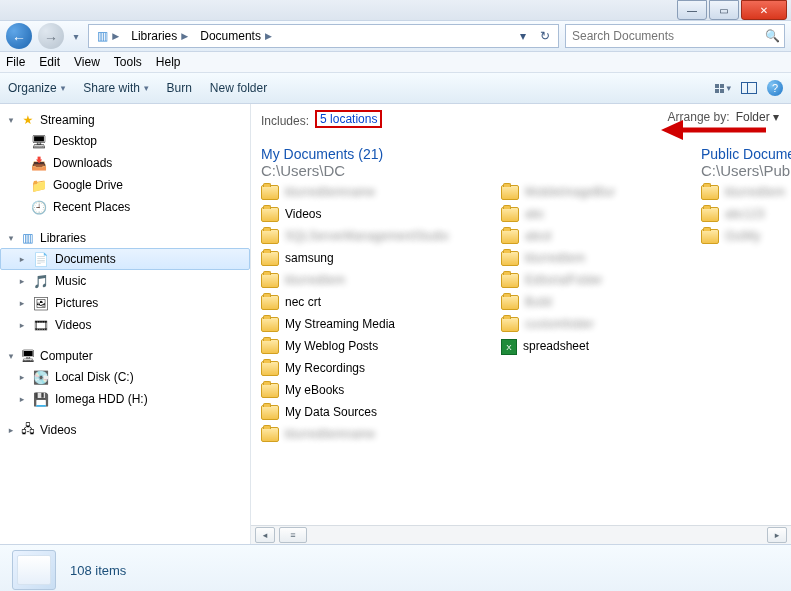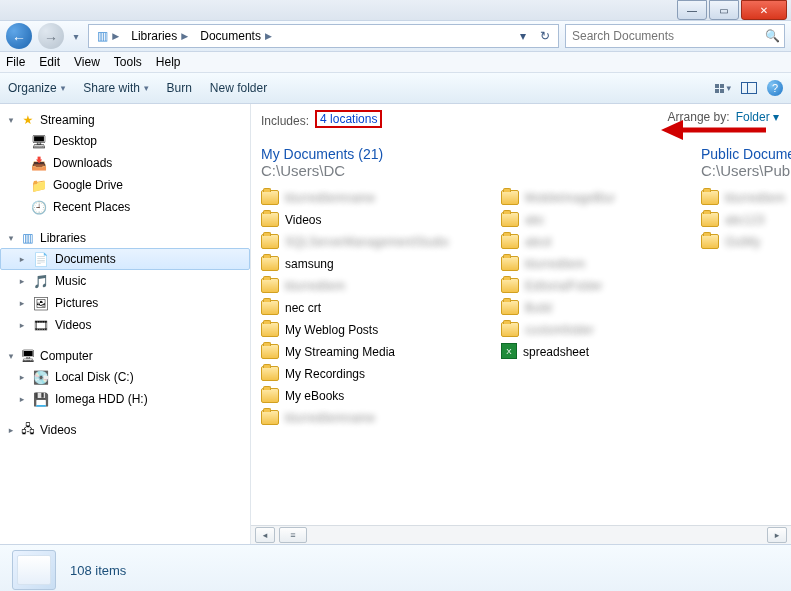--- a/index.html
+++ b/index.html
@@ -45,27 +45,27 @@
 .treeitem.sel{background:linear-gradient(#e8f3ff,#d6eaff);border-color:#a7cdf0}
 .treeitem .ic{width:16px;height:16px;display:flex;align-items:center;justify-content:center;font-size:13px}
 .subtri{width:10px;font-size:9px;color:#6b7785;text-align:center;margin-left:-14px}
 .content{flex:1;overflow:auto;padding:6px 0 0 10px;position:relative}
 .libhdr{display:flex;align-items:flex-start}
 .libtitle{color:#1c8a1c;font-size:17px;font-weight:400}
 .includes{font-size:12px;color:#555;display:flex;align-items:flex-end;gap:6px}
 .loclink{color:#0645d1;cursor:pointer}
 .locbox{border:2px solid #d00000;padding:0 3px;display:inline-block}
 .arrange{margin-left:auto;margin-right:12px;color:#555;font-size:12px;display:flex;gap:6px;align-items:center}
-.arrange .val{color:#0369a1;cursor:pointer}
+.arrange .val{color:#404040;cursor:pointer}
 .redarrow{position:absolute;left:410px;top:13px;pointer-events:none}
 .sections{display:flex;gap:30px;margin-top:18px}
 .sechdr{color:#1455b3;font-size:14px}
 .secpath{color:#7a7f85;font-size:15px;margin-bottom:6px}
 .filecol{display:flex;flex-direction:column;gap:2px;width:220px}
-.fileitem{display:flex;align-items:flex-end;gap:6px;height:20px;cursor:pointer}
+.fileitem{display:flex;align-items:flex-start;gap:6px;height:20px;cursor:pointer}
 .foldericon{width:16px;height:13px;background:linear-gradient(#ffe9a6,#f3c34c);border:1px solid #d2a020;border-radius:2px;position:relative}
 .foldericon::before{content:"";position:absolute;top:-3px;left:1px;width:6px;height:3px;background:#f3c34c;border:1px solid #d2a020;border-bottom:0;border-radius:2px 2px 0 0}
 .excelicon{width:14px;height:14px;background:#1f8b3a;border:1px solid #0f6a28;color:#fff;font-size:8px;display:flex;align-items:center;justify-content:center}
 .blur{color:transparent;text-shadow:0 0 6px #888;user-select:none;white-space:nowrap}
 .hscroll{height:18px;border-top:1px solid #d7dde3;background:#f3f5f7;display:flex;align-items:center;padding:0 4px;gap:4px}
 .thumbbtn{width:18px;height:14px;border:1px solid #b7c2cc;background:linear-gradient(#fdfdfd,#e9eef2);border-radius:2px;display:flex;align-items:center;justify-content:center;font-size:9px;color:#5c6b77;cursor:pointer}
 
 .details{height:50px;border-top:1px solid #c9d6e6;background:linear-gradient(#f5fbff,#e9f2fa);display:flex;align-items:center;padding:0 12px;gap:14px}
 .docthumb{width:42px;height:38px;background:linear-gradient(135deg,#eaf3ff,#c9def3);border:1px solid #b2c8df;border-radius:3px;position:relative}
 .docthumb::after{content:"";position:absolute;inset:4px;border:1px solid #d6e3f0;border-radius:2px;background:linear-gradient(#fff,#e7f0fa)}
@@ -231,21 +231,21 @@
             <span>Videos</span>
           </div>
     </div>
   </div>
 
   <div class="content">
     <div class="libhdr">
       <div>
         <div class="includes">
           <span>Includes:</span>
-          <span class="locbox"><span class="loclink">4 locations</span></span>
+          <span class="locbox"><span class="loclink">5 locations</span></span>
         </div>
       </div>
       <div class="arrange">
         <span>Arrange by:</span>
         <span class="val"><span>Folder</span> ▾</span>
       </div>
     </div>
     <svg class="redarrow" width="110" height="26">
       <line x1="105" y1="13" x2="18" y2="13" stroke="#d00000" stroke-width="5"></line>
       <polygon points="0,13 22,3 22,23" fill="#d00000"></polygon>
@@ -276,33 +276,37 @@
                 <div class="fileitem">
                   <span class="foldericon"></span>
                   <span class="blur">blurreditem</span>
                 </div>
                 <div class="fileitem">
                   <span class="foldericon"></span>
                   <span>nec crt</span>
                 </div>
                 <div class="fileitem">
                   <span class="foldericon"></span>
+                  <span>My Streaming Media</span>
+                </div>
+                <div class="fileitem">
+                  <span class="foldericon"></span>
                   <span>My Weblog Posts</span>
                 </div>
                 <div class="fileitem">
                   <span class="foldericon"></span>
-                  <span>My Streaming Media</span>
-                </div>
-                <div class="fileitem">
-                  <span class="foldericon"></span>
                   <span>My Recordings</span>
                 </div>
                 <div class="fileitem">
                   <span class="foldericon"></span>
                   <span>My eBooks</span>
+                </div>
+                <div class="fileitem">
+                  <span class="foldericon" style="background:linear-gradient(#ffe9a6,#f3c34c)"></span>
+                  <span>My Data Sources</span>
                 </div>
                 <div class="fileitem">
                   <span class="foldericon"></span>
                   <span class="blur">blurreditemname</span>
                 </div>
               </div>
           <div class="filecol" id="mydocs-c2" style="width:170px">
                 <div class="fileitem">
                   <span class="foldericon"></span>
                   <span class="blur">MobileImageBlur</span>

